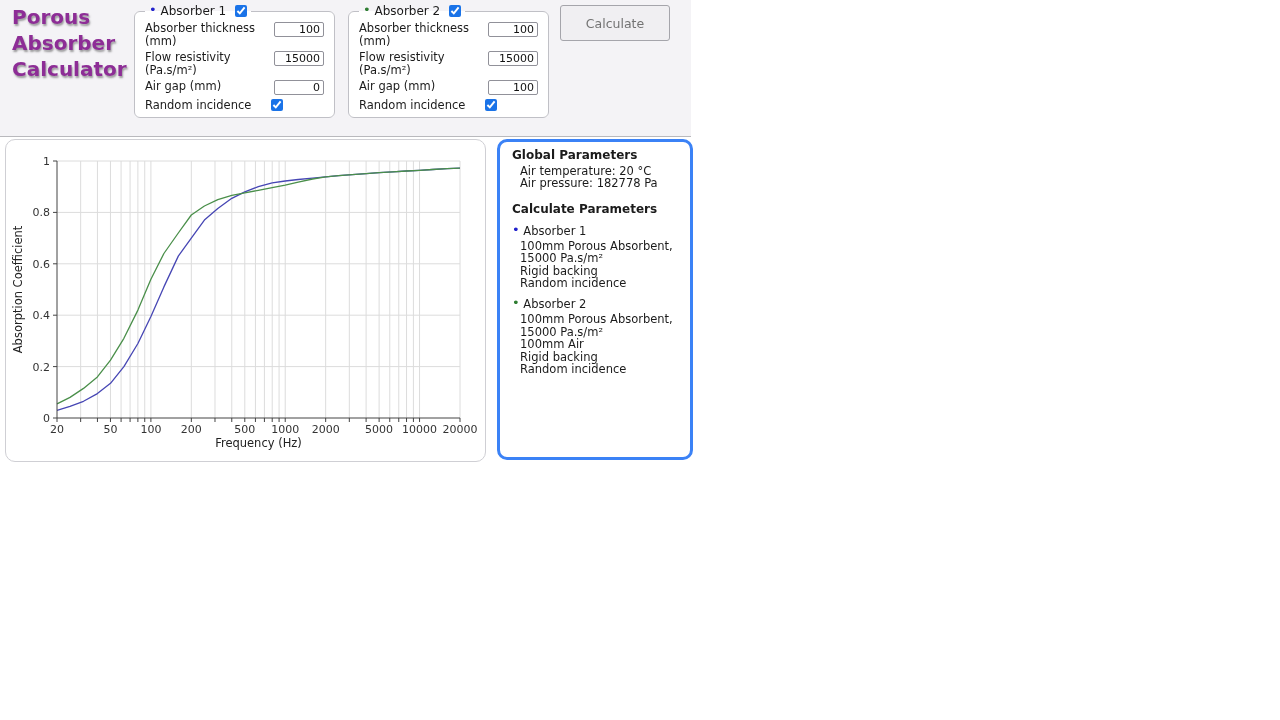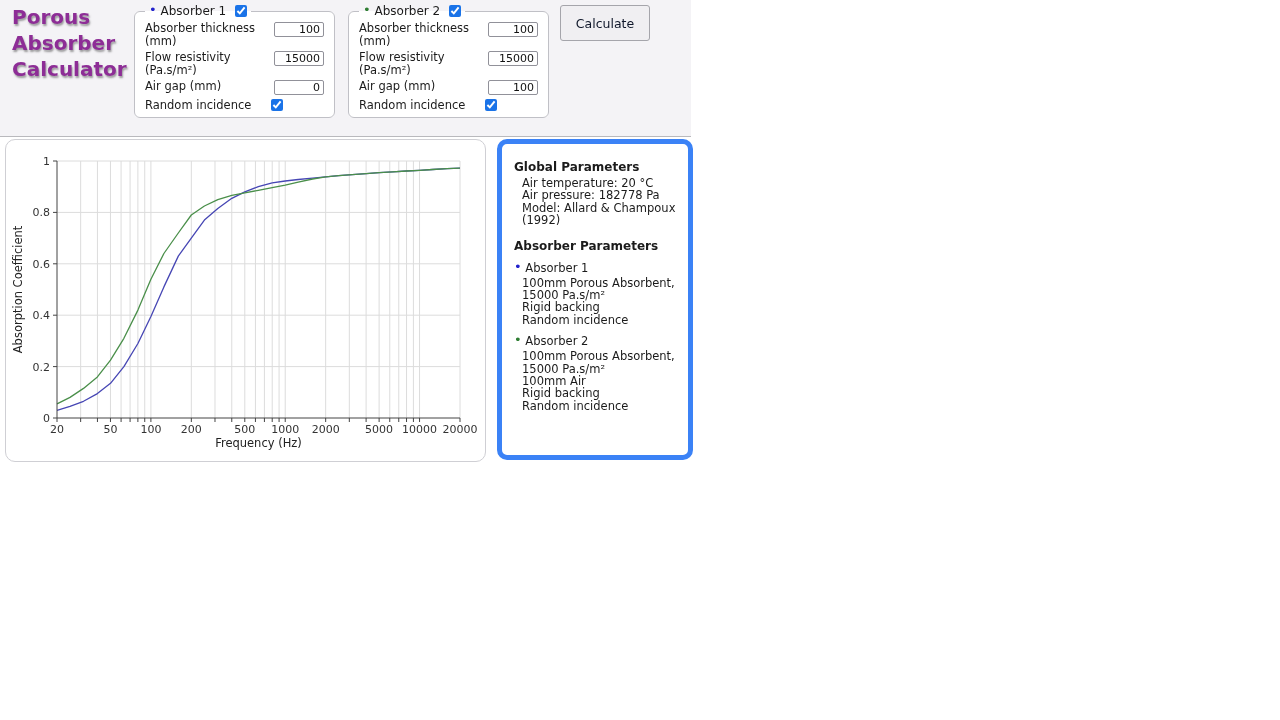--- a/index.html
+++ b/index.html
@@ -23,29 +23,29 @@
   .row{display:flex;justify-content:space-between;align-items:flex-start;margin-bottom:3px;}
   .row label{font-size:11.5px;line-height:13px;max-width:126px;}
   .row input[type=text]{width:50px;height:15px;box-sizing:border-box;font-family:"DejaVu Sans","Liberation Sans",sans-serif;
     font-size:11px;text-align:right;border:1px solid #919199;border-radius:2px;padding:0 3px;background:#fff;color:#111;}
   .row.cb-row{justify-content:flex-start;margin-top:4px;}
   .row.cb-row label{flex:1 1 auto;}
   .cb-col{width:50px;display:flex;justify-content:flex-start;}
   .row input[type=checkbox]{width:12px;height:12px;margin:0;accent-color:#1a73e8;}
 
   
-  .calc-btn{position:absolute;left:560px;top:5px;width:90px;height:36px;
+  .calc-btn{position:absolute;left:560px;top:5px;width:110px;height:36px;
     background:#f0eff2;border:1px solid #a5a5ab;border-radius:3px;
-    color:#0f172a;font-size:12.5px;font-family:"DejaVu Sans","Liberation Sans",sans-serif;cursor:pointer;}
+    color:#737373;font-size:12.5px;font-family:"DejaVu Sans","Liberation Sans",sans-serif;cursor:pointer;}
 
   
   .chart-panel{position:absolute;left:5px;top:139px;width:481px;height:323px;box-sizing:border-box;
     background:#fff;border:1px solid #cfcfd4;border-radius:10px;}
   .params-panel{position:absolute;left:497px;top:139px;width:196px;height:321px;box-sizing:border-box;
-    background:#fff;border:5px solid #3b82f6;border-radius:10px;padding:16px 10px 0 12px;}
+    background:#fff;border:3px solid #3b82f6;border-radius:10px;padding:6px 10px 0 12px;}
 
   .phead{font-size:12px;font-weight:bold;margin-bottom:3px;}
   .phead.second{margin-top:12px;}
   .pline{font-size:11.5px;line-height:12.4px;margin-left:8px;}
   .pabs{margin-top:9px;}
   .pname{font-size:11.5px;line-height:13px;margin-bottom:2px;}
 </style>
 </head>
 <body>
 
@@ -203,23 +203,22 @@
         <text x="44" y="25" text-anchor="end" font-size="11" fill="#333333">1</text>
         <text x="252.5" y="307" text-anchor="middle" font-size="11.5" fill="#222">Frequency (Hz)</text>
         <text x="16" y="149.5" text-anchor="middle" font-size="11.5" fill="#222" transform="rotate(-90 16 149.5)">Absorption Coefficient</text>
       </svg>
   </div>
 
   <div class="params-panel">
     <div class="phead">Global Parameters</div>
     <div class="pline">Air temperature: 20 °C</div>
     <div class="pline">Air pressure: 182778 Pa</div>
-    <div class="pline">Model: Allard &amp; Champoux (1992)</div>
-
-    <div class="phead second">Absorber Parameters</div>
+
+    <div class="phead second">Calculate Parameters</div>
 
     <div class="pabs">
       <div class="pname">
         <span class="bullet" style="color: rgb(34, 34, 204);">•</span>
         <span>Absorber 1</span>
       </div>
       <div class="pline">100mm Porous Absorbent,</div>
       <div class="pline">15000 Pa.s/m²</div>
       <div class="pline">Rigid backing</div>
       <div class="pline">Random incidence</div>

